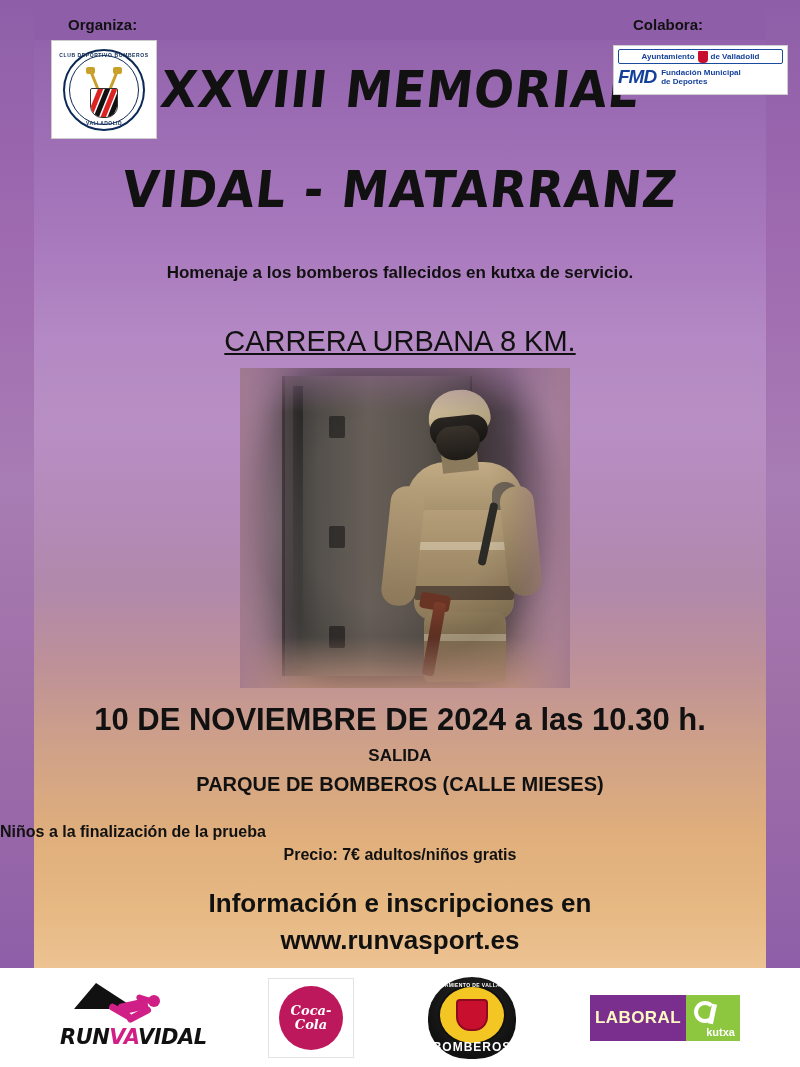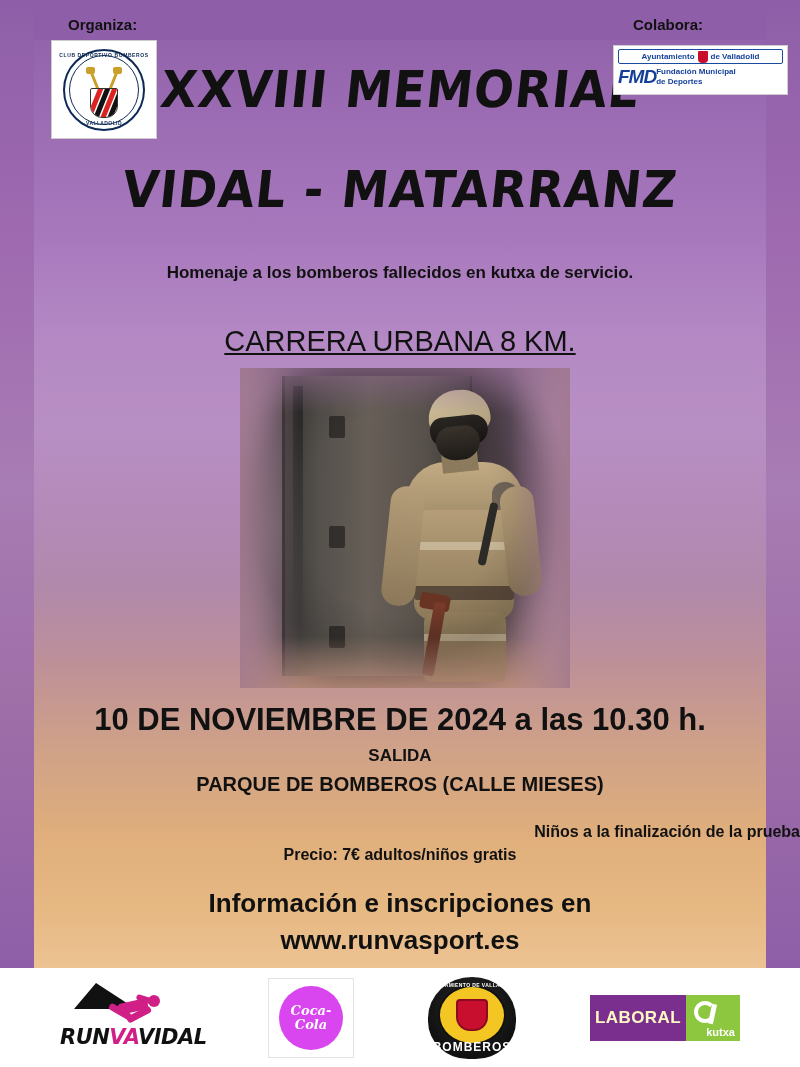--- a/index.html
+++ b/index.html
@@ -213,21 +213,22 @@
   }
   .ayto-row .crest {
     width: 10px;
     height: 12px;
     background: #c8102e;
     border-radius: 1px 1px 4px 4px;
     flex: 0 0 auto;
   }
   .fmd-row {
     display: flex;
-    align-items: center;
+    align-items: flex-end;
+    gap: 5px;
   }
   .fmd-row .fmd {
     font-size: 19px;
     font-weight: bold;
     font-style: italic;
     color: #14409a;
     letter-spacing: -1px;
     line-height: 1;
   }
   .fmd-row .fmd-sub {
@@ -465,21 +466,21 @@
     text-align: center;
     font-size: 20px;
     font-weight: bold;
     color: #111;
     z-index: 5;
   }
   .ninos {
     position: absolute;
     top: 823px;
     width: 800px;
-    text-align: right;
+    text-align: left;
     font-size: 16px;
     font-weight: bold;
     color: #111;
     z-index: 5;
   }
   .precio {
     position: absolute;
     top: 846px;
     width: 800px;
     text-align: center;
@@ -581,21 +582,21 @@
 
   
   .sp-coke {
     width: 84px; height: 78px;
     background: #ffffff;
     border: 1px solid #e3e3e3;
     display: flex; align-items: center; justify-content: center;
   }
   .sp-coke .disc {
     width: 64px; height: 64px;
-    background: #d946ef;
+    background: #be185d;
     border-radius: 50%;
     display: flex; align-items: center; justify-content: center;
   }
   .sp-coke .disc span {
     color: #ffffff;
     font-family: "DejaVu Serif", serif;
     font-style: italic;
     font-weight: bold;
     font-size: 13px;
     line-height: 1.05;

